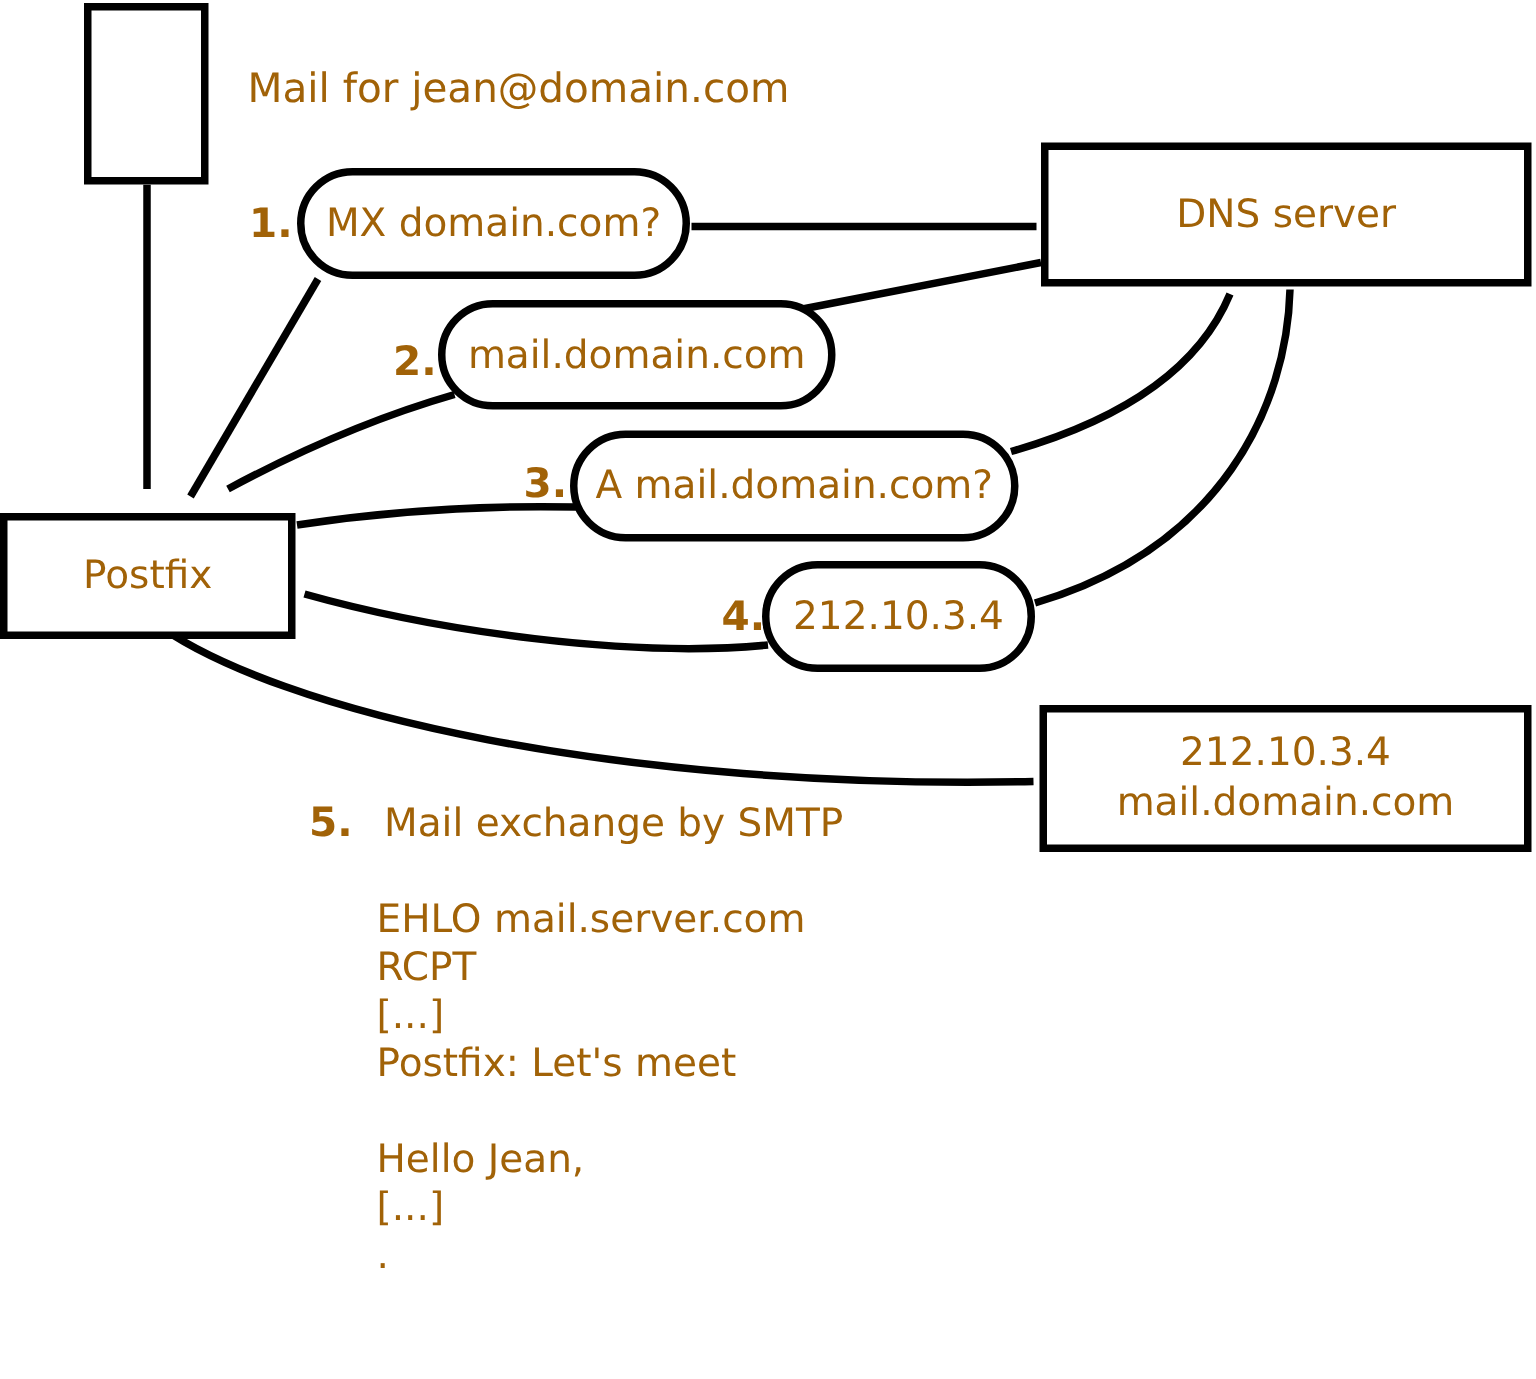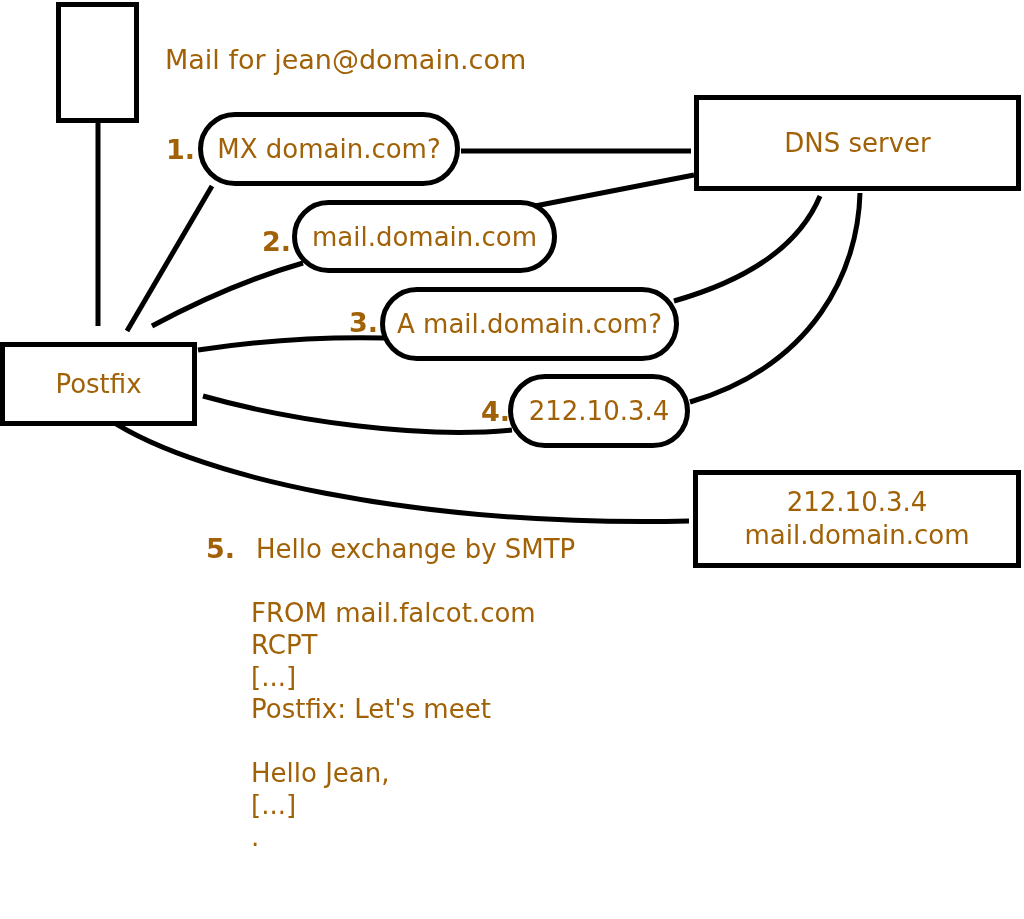--- a/index.html
+++ b/index.html
@@ -152,18 +152,18 @@
   <div class="pill p3">
     <span>A mail.domain.com?</span>
   </div>
 
   <span class="stepnum n4">4.</span>
   <div class="pill p4">
     <span>212.10.3.4</span>
   </div>
 
   <div class="step5">
-    <span class="num">5.</span><span>Hello exchange by SMTP</span>
+    <span class="num">5.</span><span>Mail exchange by SMTP</span>
   </div>
 
-  <div class="smtp"><div>FROM mail.falcot.com</div><div>RCPT</div><div>[...]</div><div>Postfix: Let's meet</div><div>&nbsp;</div><div>Hello Jean,</div><div>[...]</div><div>.</div></div>
+  <div class="smtp"><div>EHLO mail.server.com</div><div>RCPT</div><div>[...]</div><div>Postfix: Let's meet</div><div>&nbsp;</div><div>Hello Jean,</div><div>[...]</div><div>.</div></div>
 
 </div>
 
 </body></html>

